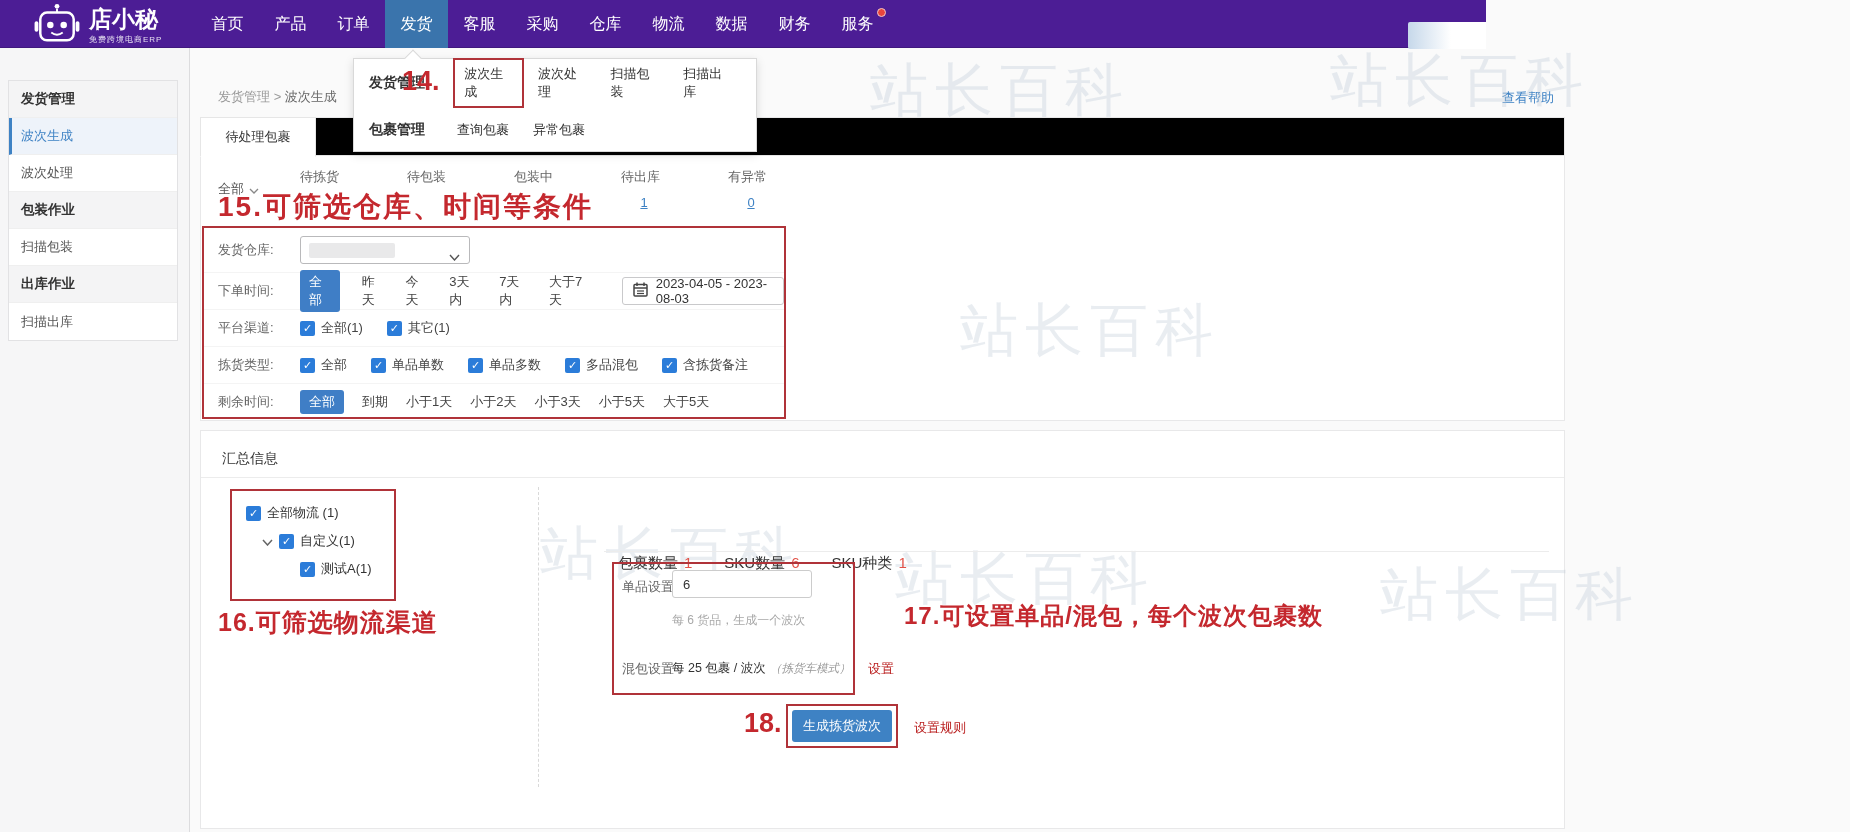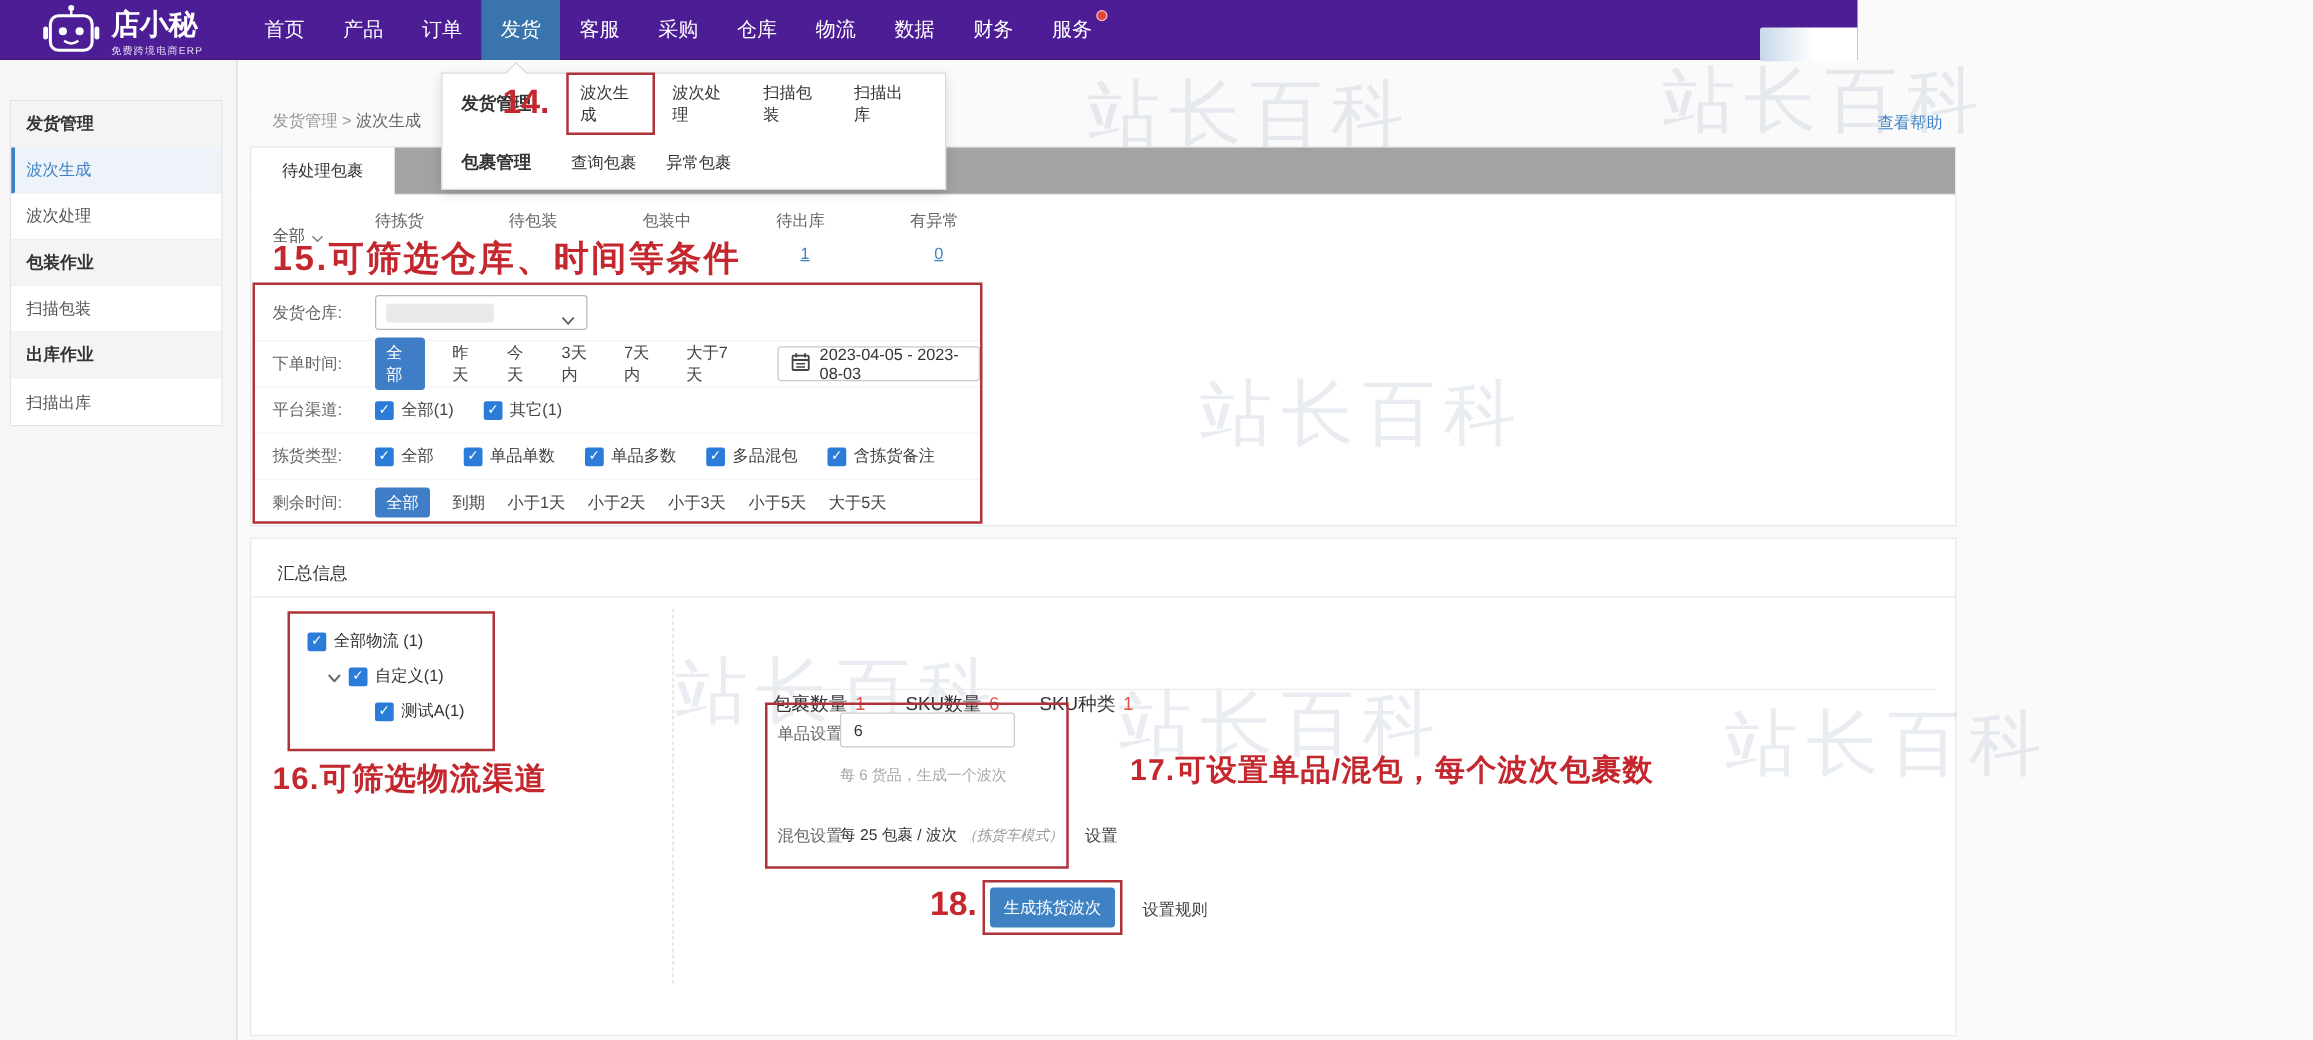--- a/index.html
+++ b/index.html
@@ -57,21 +57,21 @@
   .ann { position:absolute; color:#c4282e; font-weight:bold; z-index:20; white-space:nowrap; }
   .ann14 { left:402px; top:66px; font-size:27px; }
   .ann15 { left:218px; top:188px; font-size:28px; letter-spacing:2px; }
   .ann16 { left:218px; top:606px; font-size:25px; letter-spacing:1px; }
   .ann17 { left:904px; top:600px; font-size:24px; letter-spacing:1px; }
   .ann18 { left:744px; top:708px; font-size:27px; }
 
   
   .panel-a { position:absolute; left:200px; top:117px; width:1365px; height:304px; background:#fff;
              border:1px solid #e8e8e9; z-index:3; }
-  .tab-bar { height:38px; background:#a3a3a3; border-bottom:1px solid #e6e6e6; position:relative; }
+  .tab-bar { height:38px; background:#000000; border-bottom:1px solid #e6e6e6; position:relative; }
   .tab-active { position:absolute; left:-1px; top:-1px; width:116px; height:40px; background:#fff;
                 border:1px solid #e6e6e6; border-bottom:1px solid #fff; display:flex; align-items:center;
                 justify-content:center; font-size:13px; color:#333; cursor:pointer; }
   .status-row { position:absolute; left:218px; top:168px; display:flex; z-index:5; }
   .status-all { width:82px; font-size:13px; color:#555; display:flex; align-items:center; gap:5px; cursor:pointer; }
   .status-item { width:107px; }
   .status-item .lbl { font-size:13px; color:#666; }
   .status-item .cnt { margin:9px 0 0 8px; width:30px; text-align:center; font-size:13px;
                       color:#3e82c4; text-decoration:underline; cursor:pointer; }
 
@@ -110,21 +110,21 @@
   .stats-divider { position:absolute; left:604px; top:551px; width:945px; border-top:1px solid #ececec; z-index:5; }
   .settings-box { position:absolute; left:612px; top:562px; width:243px; height:133px; border:2px solid #b03339; z-index:6; }
   .sb-abs { position:absolute; }
   .sb-label { font-size:13px; color:#666; }
   .qty-input { position:absolute; left:58px; top:6px; width:140px; height:28px; border:1px solid #ccc;
                border-radius:3px; font-size:13px; padding-left:10px; color:#333;
                font-family:"Liberation Sans","DejaVu Sans",sans-serif; }
   .sb-hint { font-size:12px; color:#a8a8a8; white-space:nowrap; }
   .mix-value { font-size:12.5px; color:#333; white-space:nowrap; }
   .mix-mode { font-size:11.5px; color:#999; white-space:nowrap;font-style:italic; }
-  .blue-link { font-size:13px; color:#404040; cursor:pointer; z-index:7; }
+  .blue-link { font-size:13px; color:#b91c1c; cursor:pointer; z-index:7; }
   .btn-outline { position:absolute; left:786px; top:704px; width:112px; height:44px; border:2px solid #b03339; z-index:6; }
   .generate-btn { position:absolute; left:792px; top:710px; width:100px; height:32px; background:#3e82c4;
                   color:#fff; font-size:13px; border:none; border-radius:3px; cursor:pointer; z-index:7;
                   font-family:"Liberation Sans","DejaVu Sans",sans-serif; }
   .rules-link { position:absolute; left:914px; top:719px; }
   .mix-link { position:absolute; left:868px; top:660px; }
 </style>
 </head>
 <body>
 

